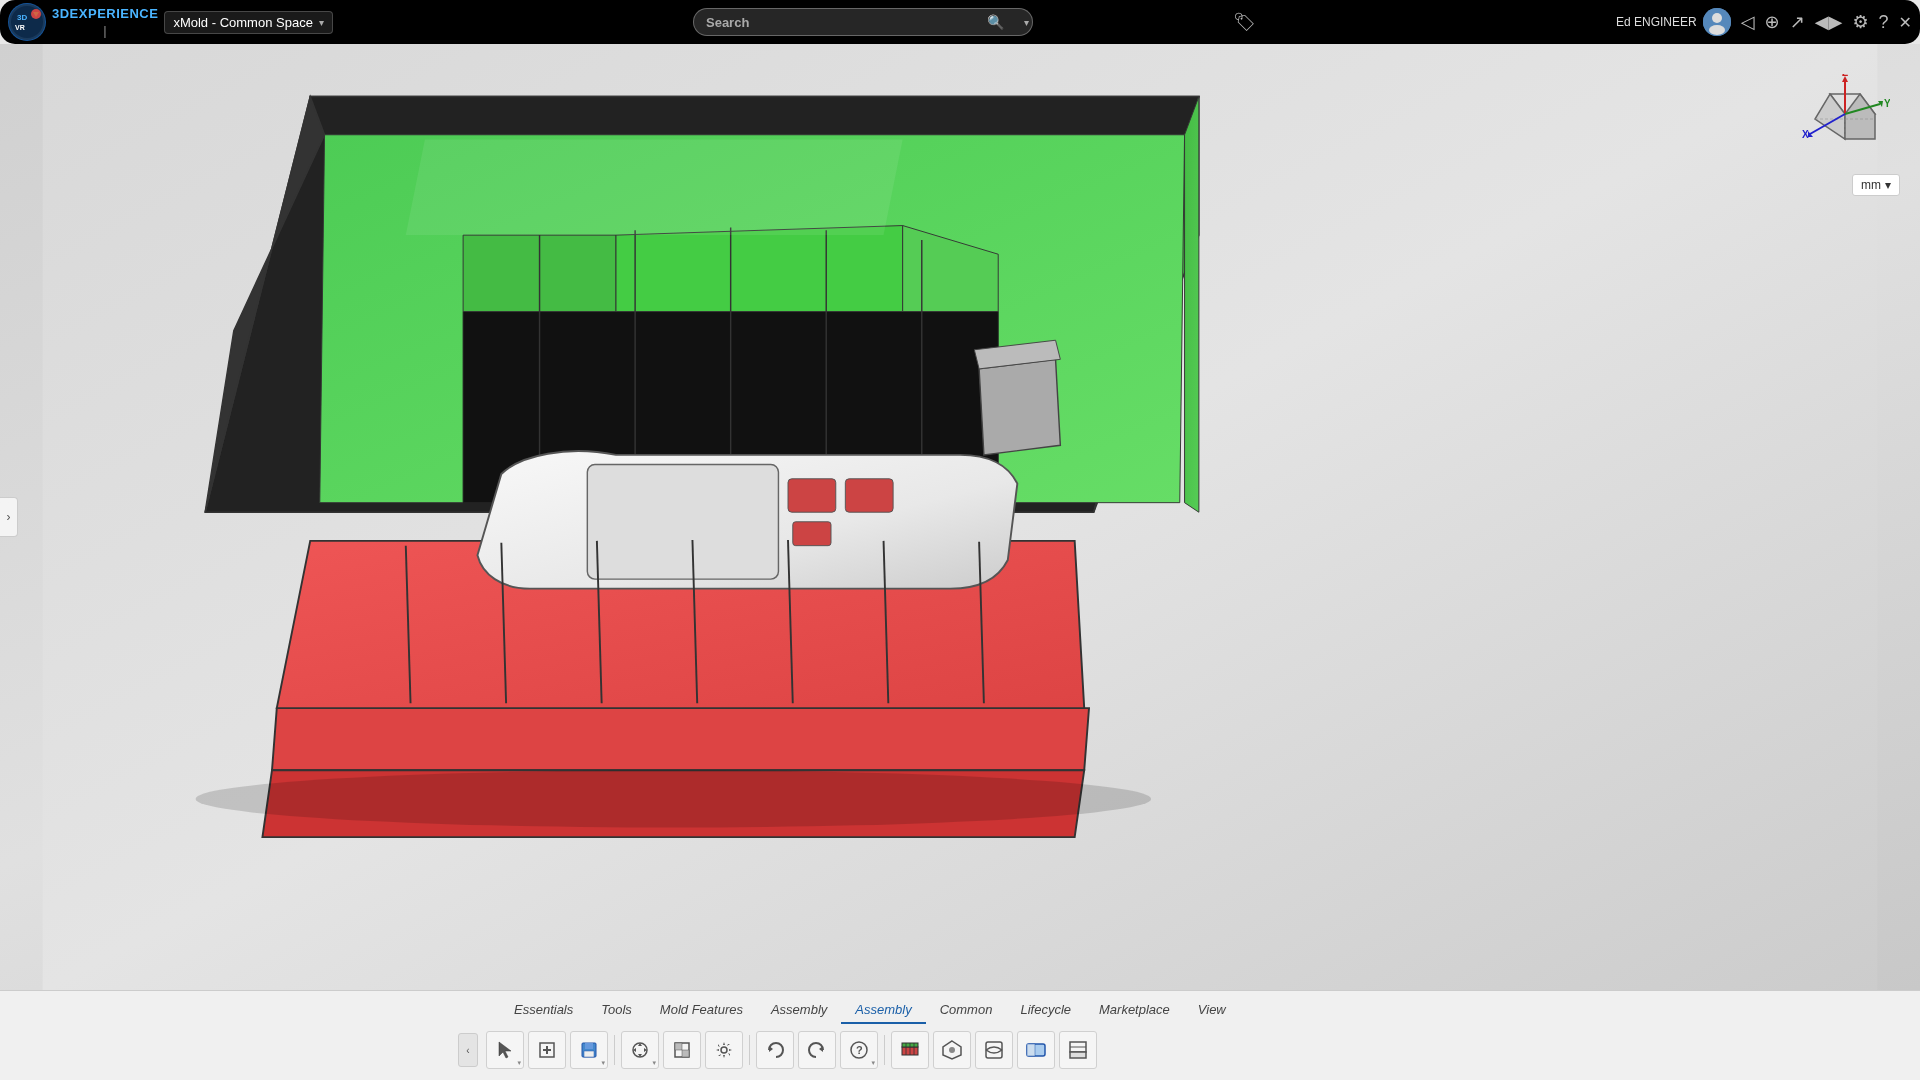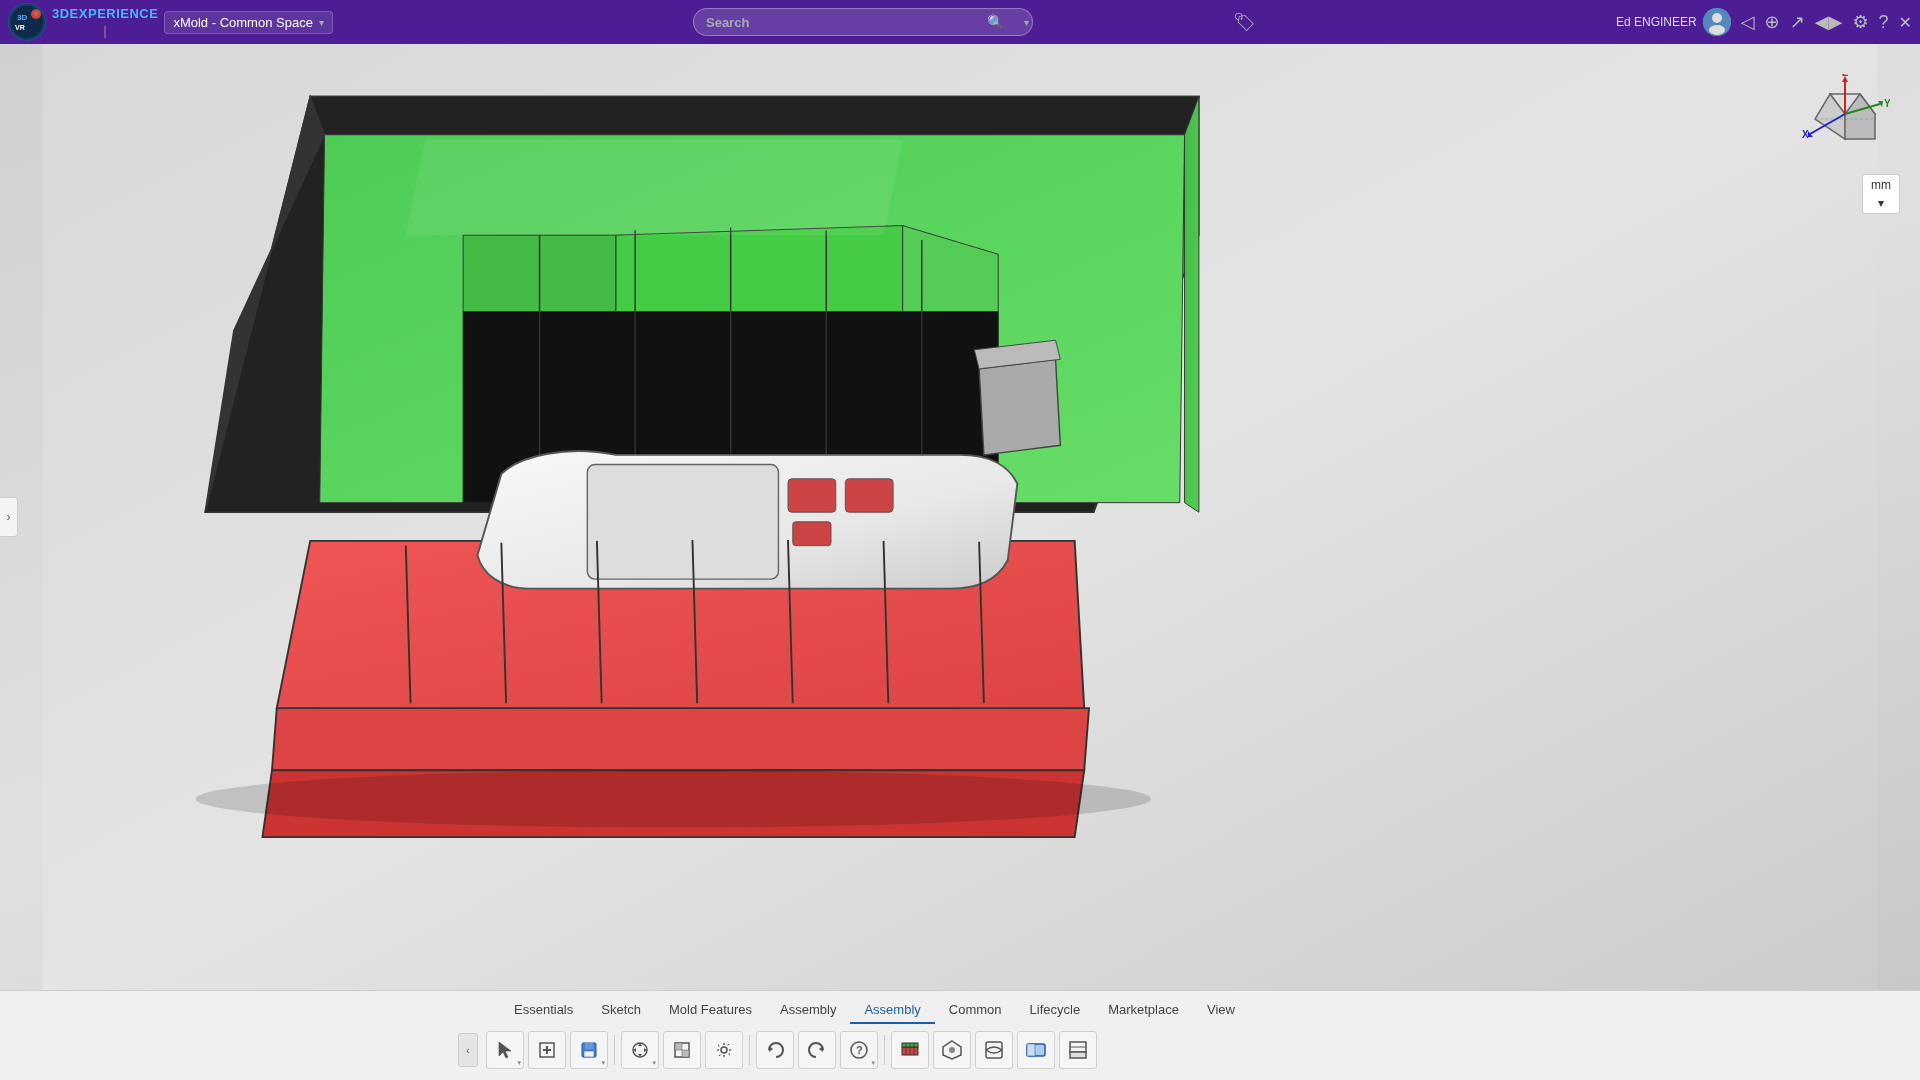--- a/index.html
+++ b/index.html
@@ -2,27 +2,28 @@
 <html><head>
   <meta charset="utf-8">
   <style>
     * { margin: 0; padding: 0; box-sizing: border-box; }
     body { width: 1920px; height: 1080px; overflow: hidden; background: #e8e8e8; font-family: Arial, sans-serif; }
 
     
     #top-bar {
       width: 100%;
       height: 44px;
-      background: #4c1d95;
+      background: #000000;
       display: flex;
       align-items: center;
       padding: 0 8px;
       gap: 6px;
       position: relative;
       z-index: 100;
+      border-radius: 15px;
     }
     #app-icon {
       width: 38px; height: 38px;
       background: radial-gradient(circle, #1a6abf 40%, #0d3a6e 100%);
       border-radius: 50%;
       display: flex; align-items: center; justify-content: center;
       color: white; font-size: 10px; font-weight: bold;
       flex-shrink: 0;
     }
     #brand-logo {
@@ -113,36 +114,37 @@
     #axis-indicator {
       position: absolute; top: 30px; right: 30px;
       width: 90px; height: 90px;
     }
 
     
     #unit-selector {
       position: absolute; top: 130px; right: 20px;
       background: white; border: 1px solid #ccc; border-radius: 3px;
       padding: 3px 8px; font-size: 12px; color: #333; cursor: pointer;
-      display: flex; align-items: center; gap: 4px; flex-direction: column;
+      display: flex; align-items: center; gap: 4px;
     }
 
     
     #bottom-area {
       position: absolute;
       bottom: 0; left: 0; right: 0;
       height: 90px;
       background: #f0f0f0;
       border-top: 1px solid #ccc;
     }
     #tab-bar {
       display: flex; align-items: center;
       padding: 4px 0 0 500px;
       gap: 0;
       height: 34px;
+      font-style: italic;
     }
     .tab-item {
       padding: 5px 14px;
       font-size: 13px; color: #444;
       cursor: pointer;
       border-bottom: 2px solid transparent;
       white-space: nowrap;
     }
     .tab-item.active {
       color: #1a5fa8;
@@ -363,21 +365,21 @@
   <div id="unit-selector">
     <span>mm</span>
     <span>▾</span>
   </div>
 </div>
 
 <div id="bottom-area">
 
   <div id="tab-bar">
     <div class="tab-item">Essentials</div>
-    <div class="tab-item">Sketch</div>
+    <div class="tab-item">Tools</div>
     <div class="tab-item">Mold Features</div>
     <div class="tab-item">Assembly</div>
     <div class="tab-item active">Assembly</div>
     <div class="tab-item">Common</div>
     <div class="tab-item">Lifecycle</div>
     <div class="tab-item">Marketplace</div>
     <div class="tab-item">View</div>
   </div>
 
   <div id="icon-toolbar">

